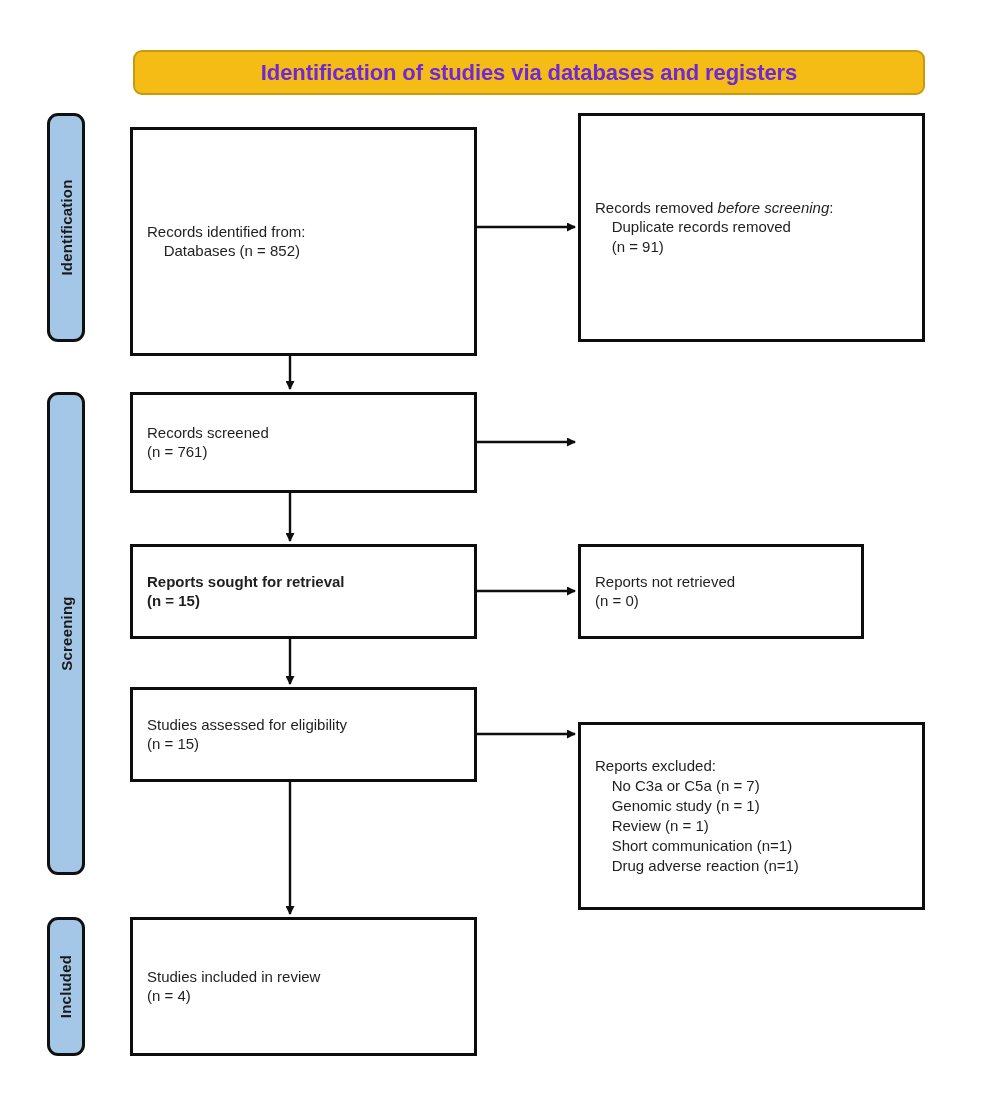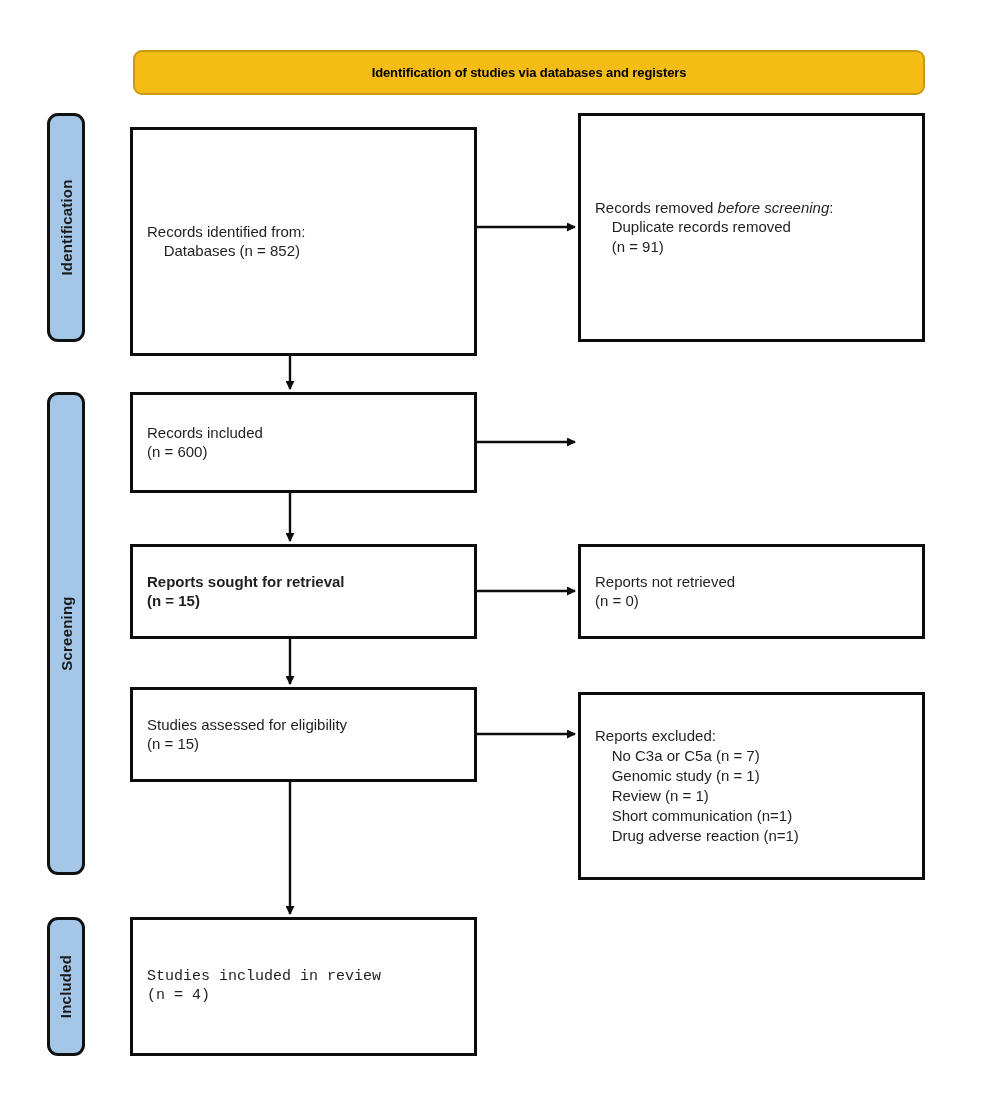--- a/index.html
+++ b/index.html
@@ -27,23 +27,23 @@
     height: 45px;
     background: #F5BC16;
     border: 2px solid #C79A12;
     border-radius: 9px;
     box-sizing: border-box;
     display: flex;
     align-items: center;
     justify-content: center;
   }
   .banner-text {
-    font-size: 13px;
+    font-size: 22px;
     font-weight: bold;
-    color: #000000;
+    color: #6d28d9;
     letter-spacing: -0.1px;
   }
 
   
   .stage-tab {
     position: absolute;
     left: 47px;
     width: 38px;
     background: #A4C7E8;
     border: 3px solid #101010;
@@ -85,24 +85,24 @@
   .box-text.mid   { top: 50%; transform: translateY(-50%); }
 
   .ital { font-style: italic; }
 
   
   #box-identified   { left: 130px; top: 113px; width: 347px; height: 229px; margin-top: 14px; }
   #box-removed      { left: 578px; top: 113px; width: 347px; height: 229px; }
   #box-screened     { left: 130px; top: 392px; width: 347px; height: 101px; }
   #box-excluded     { left: 578px; top: 392px; width: 347px; height: 101px; }
   #box-sought       { left: 130px; top: 544px; width: 347px; height: 95px; font-weight: bold;  }
-  #box-notretrieved { left: 578px; top: 544px; width: 347px; height: 95px;  }
+  #box-notretrieved { left: 578px; top: 544px; width: 286px; height: 95px;  }
   #box-assessed     { left: 130px; top: 687px; width: 347px; height: 95px;  }
-  #box-repexcluded  { left: 578px; top: 692px; width: 347px; height: 188px; }
-  #box-included     { left: 130px; top: 917px; width: 347px; height: 139px; font-family: Liberation Mono, monospace; }
+  #box-repexcluded  { left: 578px; top: 722px; width: 347px; height: 188px; }
+  #box-included     { left: 130px; top: 917px; width: 347px; height: 139px; }
 
   
   #connectors {
     position: absolute;
     left: 0; top: 0;
     width: 986px;
     height: 1095px;
     pointer-events: none;
   }
 </style>
@@ -154,22 +154,22 @@
 <span>    Databases (n = 852)</span></div>
   </div>
 
   <div class="box" id="box-removed">
     <div class="box-text mid"><span>Records removed </span><span class="ital">before screening</span><span>:</span>
 <span>    Duplicate records removed</span>
 <span>    (n = 91)</span></div>
   </div>
 
   <div class="box" id="box-screened">
-    <div class="box-text mid"><span>Records included</span>
-<span>(n = 600)</span></div>
+    <div class="box-text mid"><span>Records screened</span>
+<span>(n = 761)</span></div>
   </div>
 
 
   <div class="box" id="box-sought">
     <div class="box-text mid"><span>Reports sought for retrieval</span>
 <span>(n = 15)</span></div>
   </div>
 
   <div class="box" id="box-notretrieved">
     <div class="box-text mid"><span>Reports not retrieved</span>

